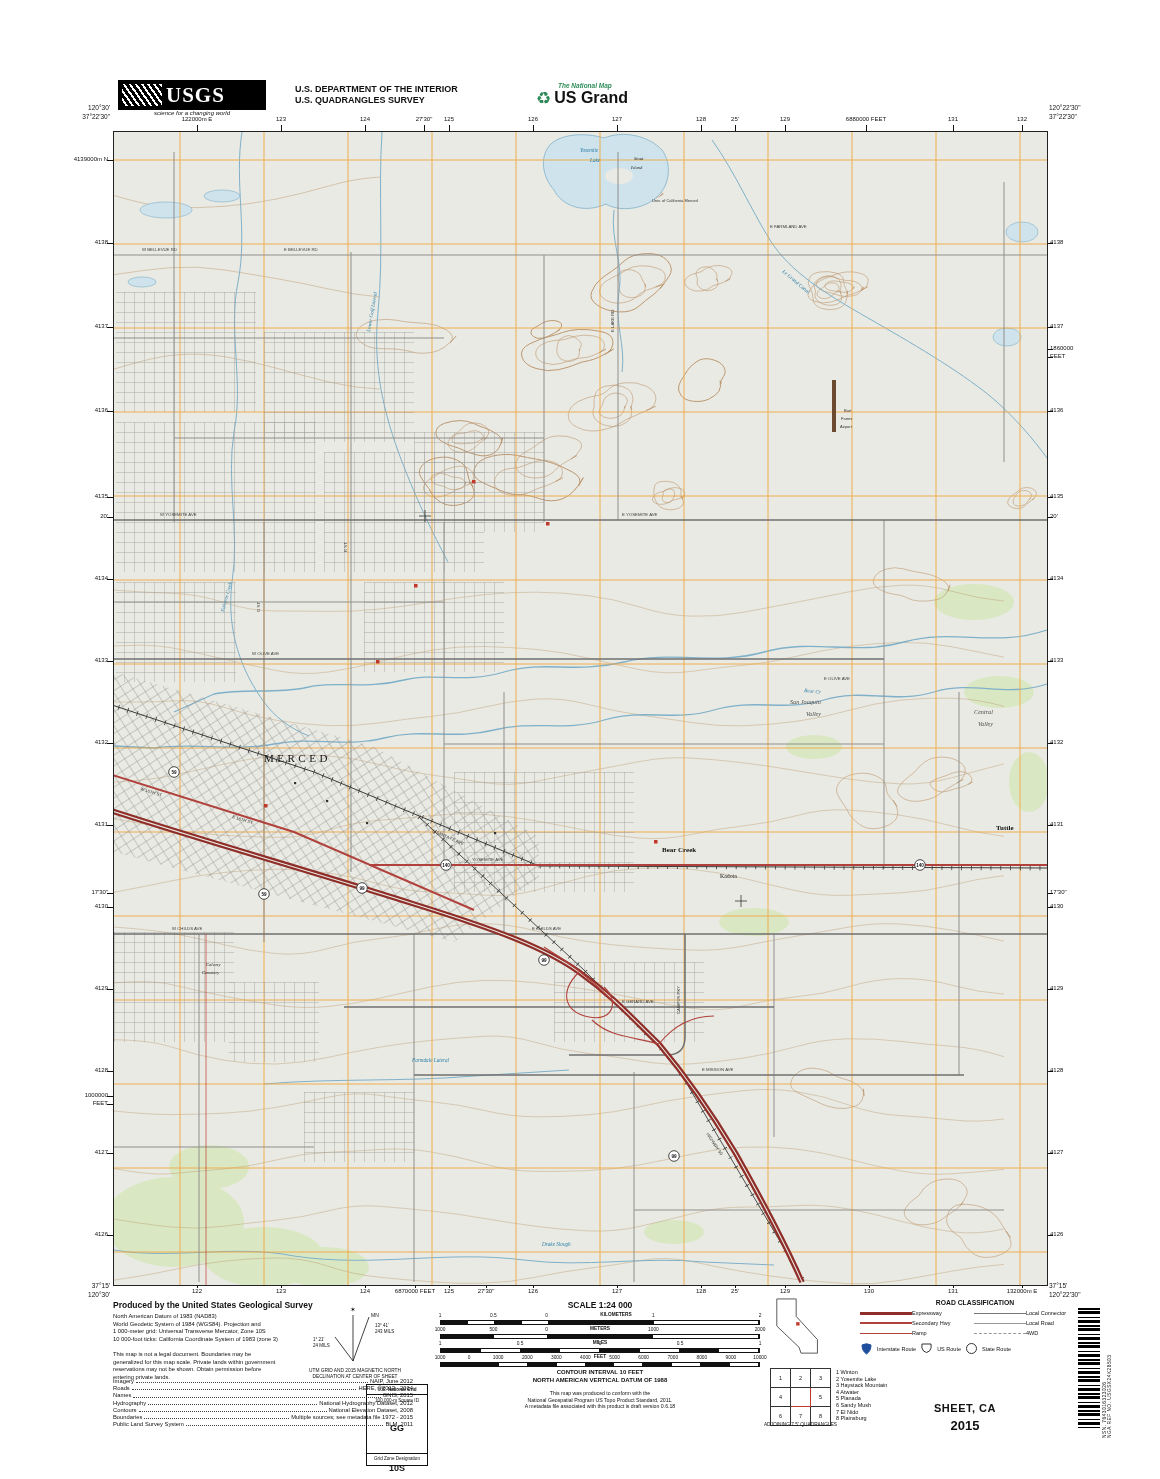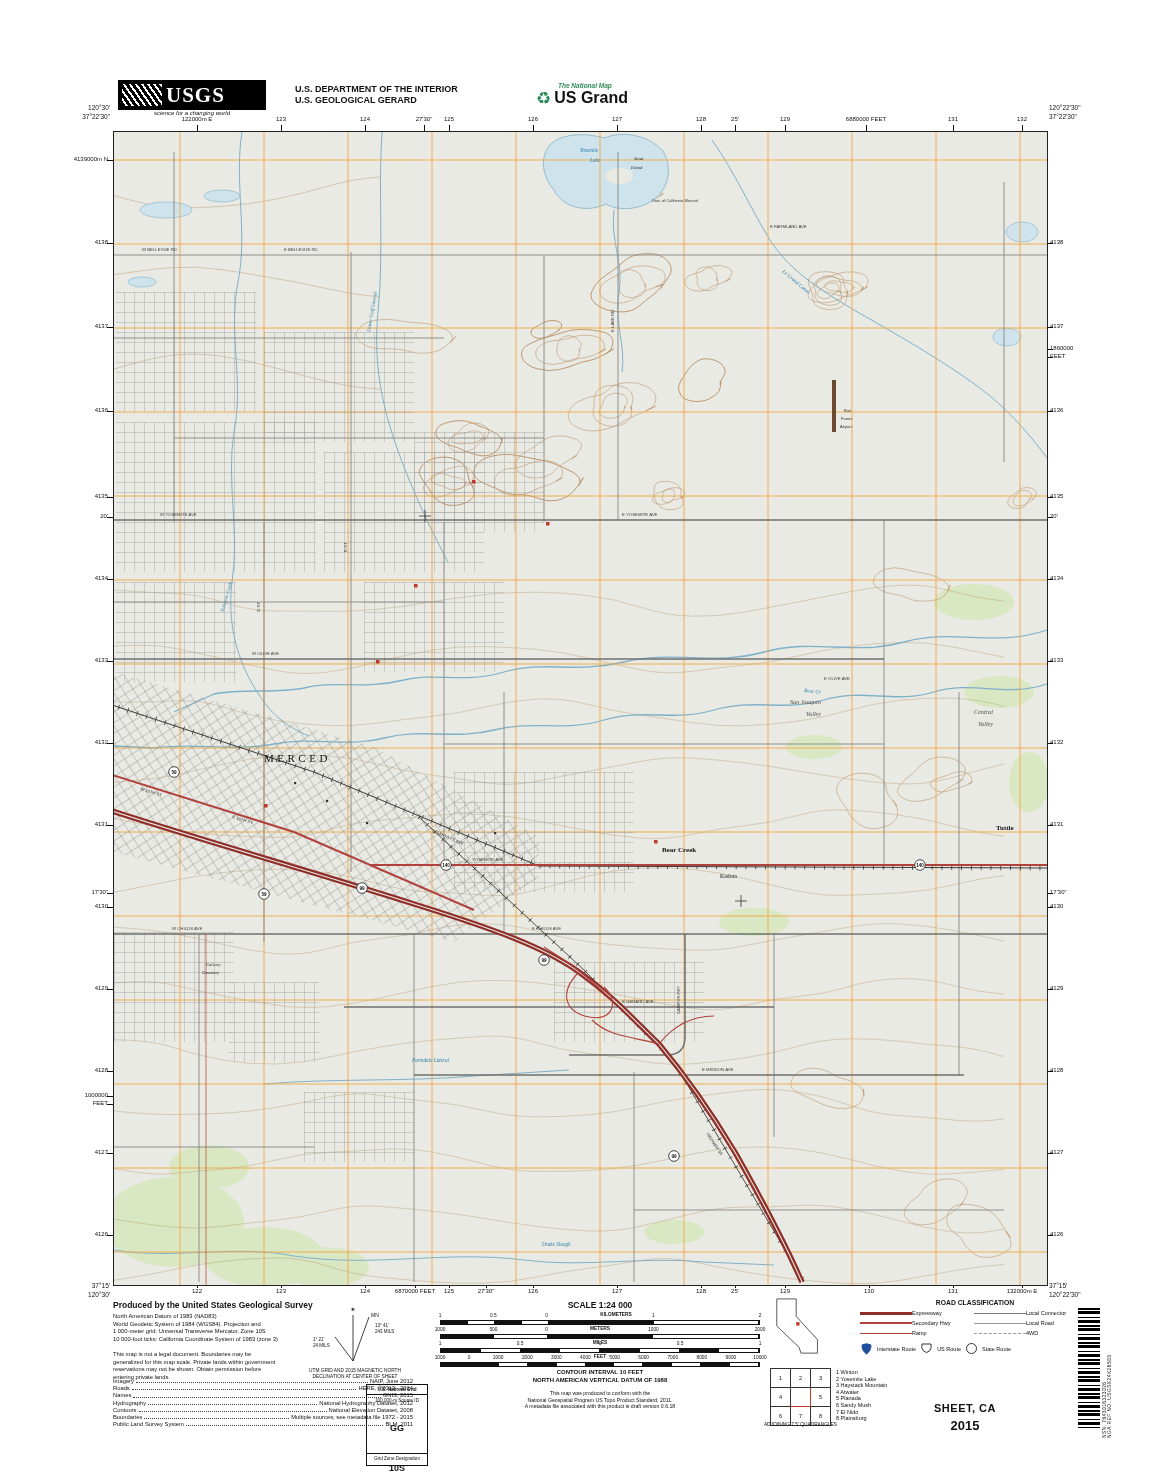--- a/index.html
+++ b/index.html
@@ -97,21 +97,21 @@
 <div class="page">
 
   <div class="usgs-logo">
     <div class="usgs-stripes"></div>
     <div class="usgs-word">USGS</div>
   </div>
   <div class="usgs-tag">science for a changing world</div>
 
   <div class="dept">
     <div>U.S. DEPARTMENT OF THE INTERIOR</div>
-    <div>U.S. GEOLOGICAL GERARD</div>
+    <div>U.S. QUADRANGLES SURVEY</div>
   </div>
 
   <div class="ustopo">
     <div class="nm">The National Map</div>
     <div class="row">
       <span class="glyph">♻</span>
       <span class="t">US Grand</span>
     </div>
   </div>
 

